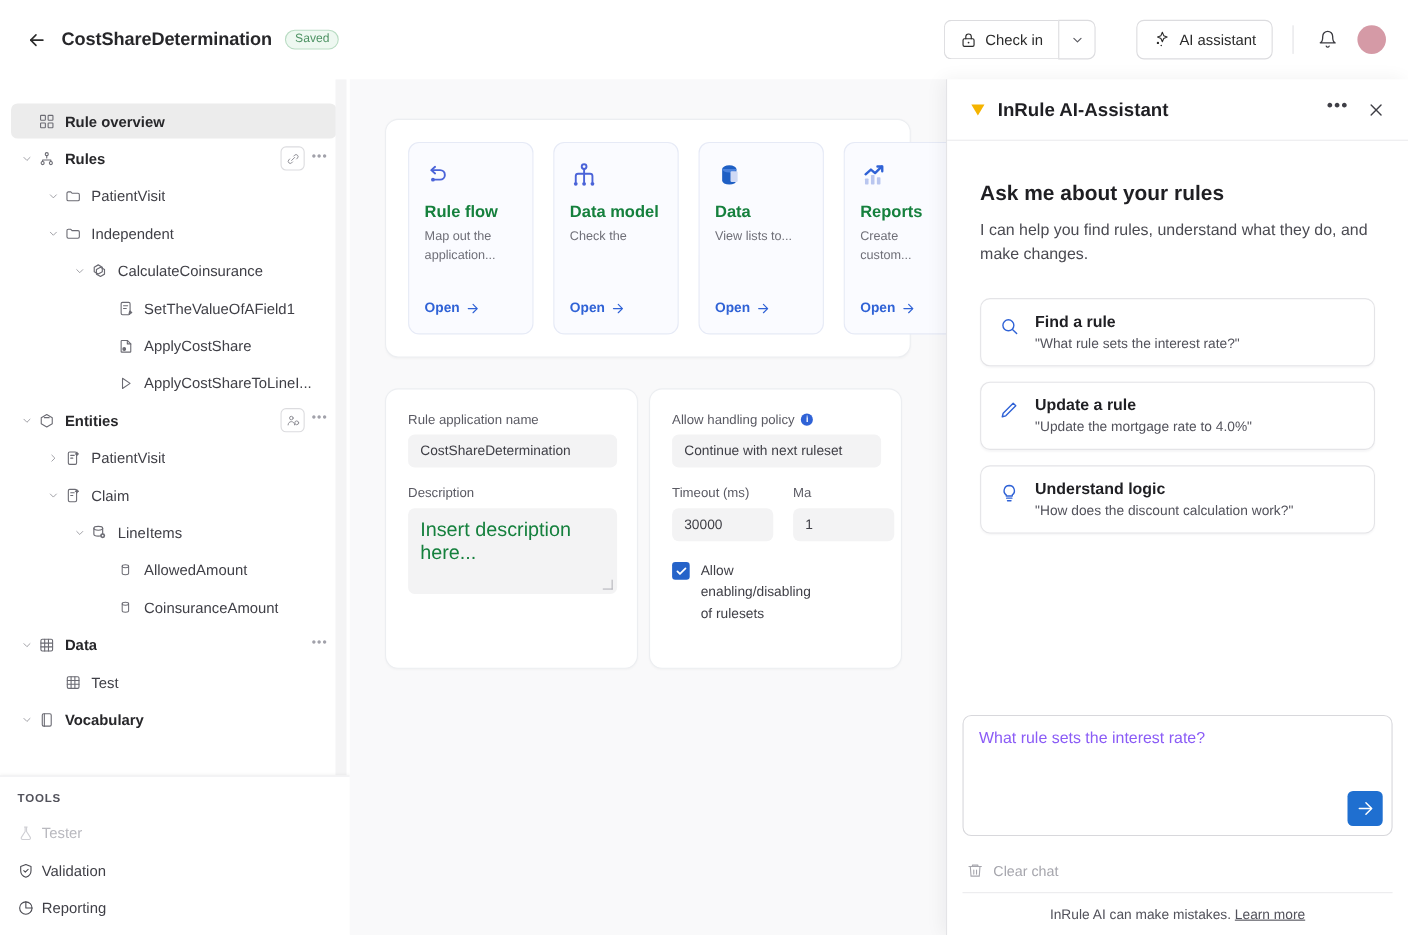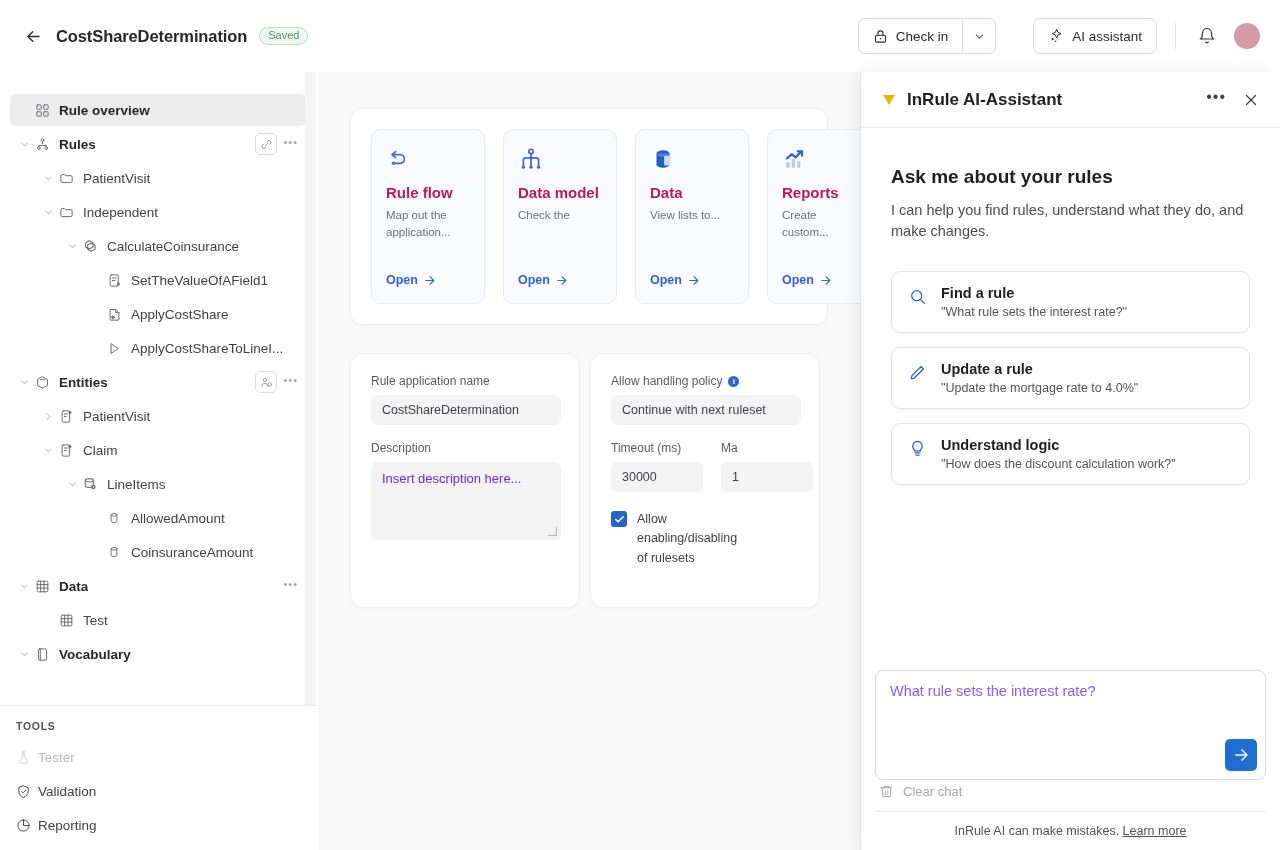--- a/index.html
+++ b/index.html
@@ -132,21 +132,21 @@
     border-radius: 12px; padding: 20px; display: flex; gap: 18px;
     box-shadow: 0 1px 2px rgba(16,24,40,0.03);
   }
   .mini-card {
     width: 114px; min-width: 114px; height: 175px;
     background: #fafbff; border: 1px solid #e6eaf6; border-radius: 10px;
     padding: 16px 14px; display: flex; flex-direction: column;
   }
   .mini-card .mc-icon { height: 34px; color: #4a63d8; }
   .mini-card .mc-title {
-    font-size: 15px; font-weight: 700; color: #be185d;
+    font-size: 15px; font-weight: 700; color: #15803d;
     line-height: 1.15; margin-top: 4px;
   }
   .mini-card .mc-desc {
     font-size: 11.5px; color: #6f6f78; line-height: 1.45; margin-top: 6px;
     flex: 1; overflow: hidden;
   }
   .mini-card .mc-open {
     font-size: 12.5px; color: #2f62d6; font-weight: 600;
     display: flex; align-items: center; gap: 5px;
   }
@@ -162,21 +162,21 @@
     font-size: 12px; color: #5a5a63; margin-bottom: 7px; display: flex;
     align-items: center; gap: 6px;
   }
   .f-input {
     background: #f3f3f4; border: none; border-radius: 6px; height: 30px;
     font-size: 12.5px; color: #3f3f46; padding: 0 11px; width: 190px;
     display: flex; align-items: center; white-space: nowrap;
   }
   .f-textarea {
     background: #f3f3f4; border: none; border-radius: 6px; height: 78px;
-    font-size: 13px; color: #6d28d9; padding: 9px 11px; width: 190px;
+    font-size: 18px; color: #15803d; padding: 9px 11px; width: 190px;
     position: relative;
   }
   .f-textarea::after {
     content: ""; position: absolute; right: 4px; bottom: 4px;
     width: 8px; height: 8px;
     border-right: 1.5px solid #b5b5bb; border-bottom: 1.5px solid #b5b5bb;
     transform: skewX(-0deg);
   }
   .gap { height: 16px; }
   .info-dot {
@@ -228,21 +228,21 @@
     border: 1px solid #d8d8dc; border-radius: 8px; height: 110px;
     position: relative; padding: 12px 14px; background: #fff;
   }
   #chat-text { font-size: 14.5px; color: #8b5cf6; }
   #send-btn {
     position: absolute; right: 8px; bottom: 8px; width: 32px; height: 32px;
     background: #1f6fd0; border-radius: 5px; display: flex;
     align-items: center; justify-content: center; cursor: pointer;
   }
   #clear-row {
-    display: flex; align-items: center; gap: 9px; margin-top: 4px;
+    display: flex; align-items: center; gap: 9px; margin-top: 24px;
     padding-left: 4px; font-size: 13px; color: #a6a6ad; cursor: pointer;
   }
   #ai-disclaimer {
     margin-top: 12px; border-top: 1px solid #ececee; padding-top: 12px;
     text-align: center; font-size: 12.5px; color: #52525b;
   }
   #ai-disclaimer a { color: #52525b; text-decoration: underline; cursor: pointer; }
 </style>
 </head>
 <body>

